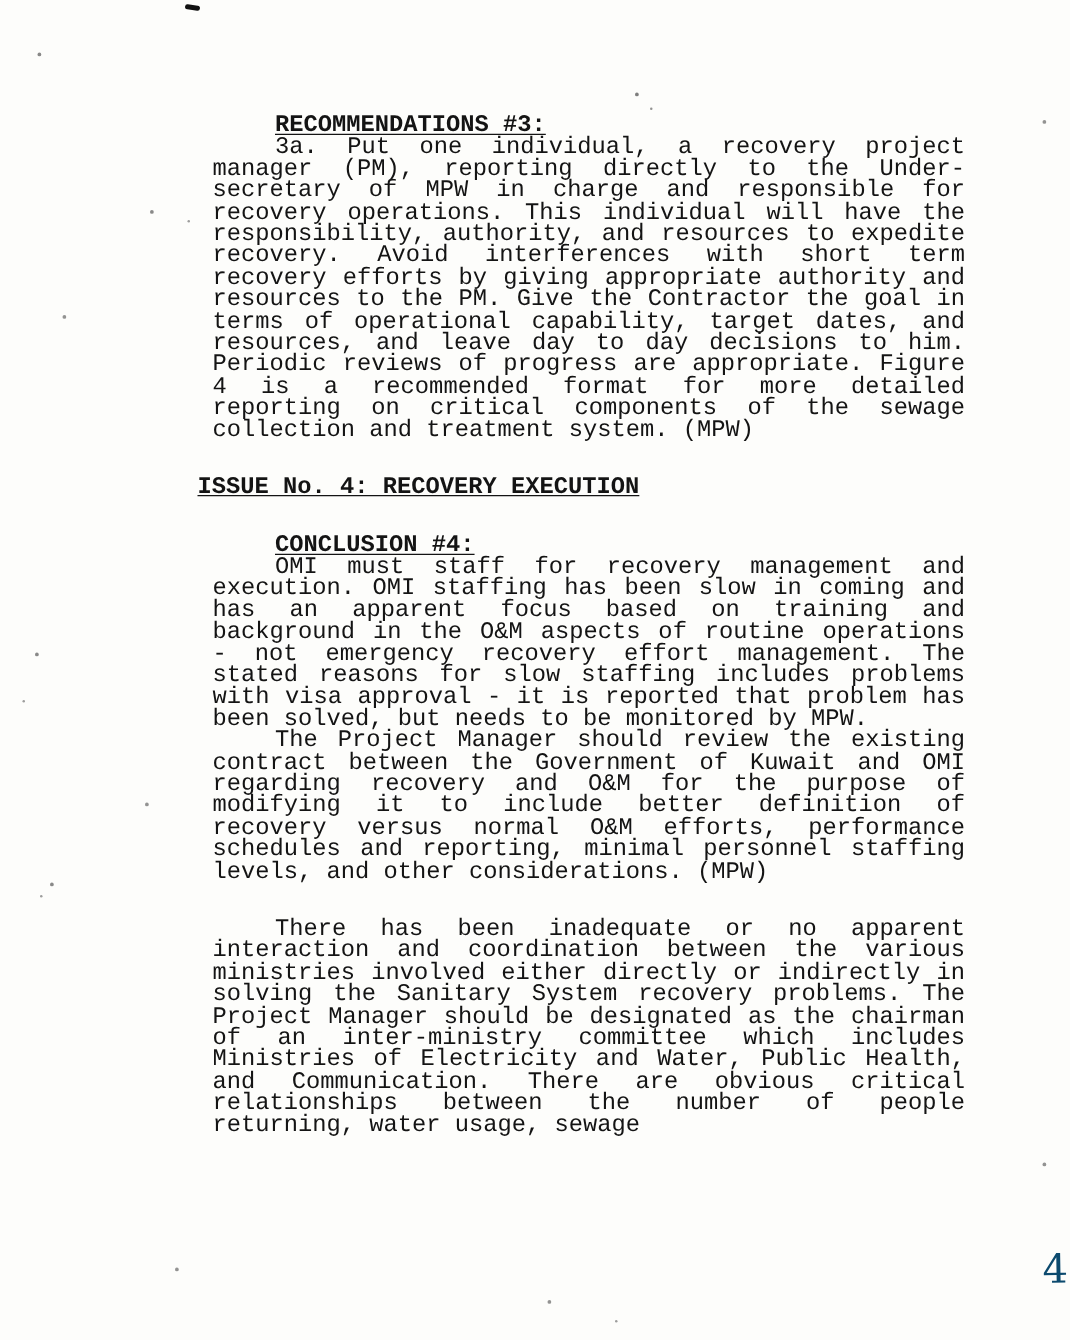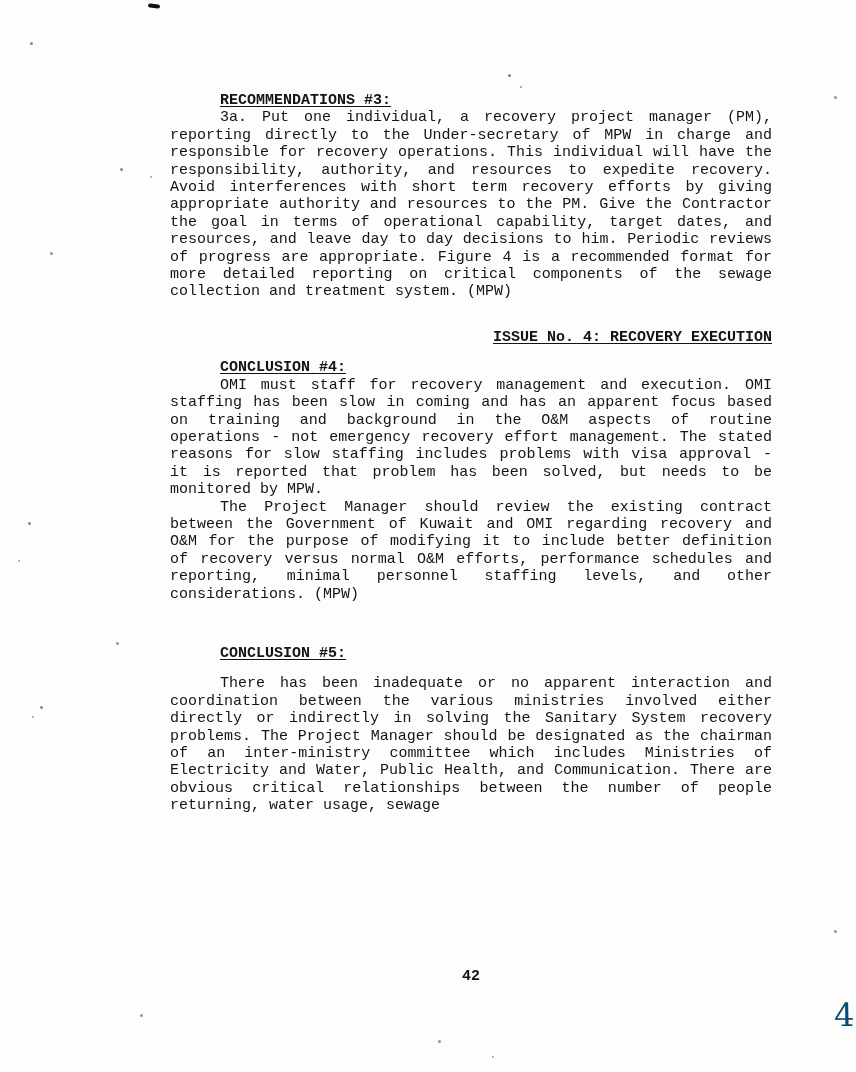--- a/index.html
+++ b/index.html
@@ -15,21 +15,21 @@
     background: #fdfdfb;
     overflow: hidden;
     font-family: "Liberation Mono", "DejaVu Sans Mono", monospace;
     color: #141414;
   }
   .content {
     position: absolute;
     left: 170px;
     top: 92px;
     width: 602px;
-    font-size: 15px;
+    font-size: 19px;
     line-height: 17.4px;
     text-align: justify;
     letter-spacing: 0px;
   }
   .heading {
     font-weight: bold;
     text-decoration: underline;
     text-underline-offset: 2px;
     text-align: left;
   }
@@ -42,22 +42,22 @@
   .para {
     text-indent: 50px;
   }
   .para-bold {
     font-weight: normal;
   }
   
   .mt-0  { margin-top: 0; }
   .mt-s  { margin-top: 0; }
   .mt-s2 { margin-top: 9px; }
-  .mt-m  { margin-top: 13px; }
-  .mt-l  { margin-top: 28px; text-align: right; }
+  .mt-m  { margin-top: 29px; }
+  .mt-l  { margin-top: 28px; }
   .mt-xl { margin-top: 42px; }
   .page-number {
     position: absolute;
     top: 968px;
     left: 170px;
     width: 602px;
     text-align: center;
     font-size: 15px;
     font-weight: bold;
   }
@@ -121,23 +121,21 @@
 
     <div class="heading heading-left mt-l">ISSUE No. 4:  RECOVERY EXECUTION</div>
 
     <div class="heading heading-indent mt-m">CONCLUSION #4:</div>
 
     <div class="para mt-s">OMI must staff for recovery management and execution. OMI staffing has been slow in coming and has an apparent focus based on training and background in the O&amp;M aspects of routine operations - not emergency recovery effort management.  The stated reasons for slow staffing includes problems with visa approval - it is reported that problem has been solved, but needs to be monitored by MPW.</div>
 
 
     <div class="para mt-s">The Project Manager should review the existing contract between the Government of Kuwait and OMI regarding recovery and O&amp;M for the purpose of modifying it to include better definition of recovery versus normal O&amp;M efforts, performance schedules and reporting, minimal personnel staffing levels, and other considerations. (MPW)</div>
 
-    <div class="heading heading-indent mt-xl">CONCLUSION #5:</div>
 
     <div class="para para-bold mt-m">There has been inadequate or no apparent interaction and coordination between the various ministries involved either directly or indirectly in solving the Sanitary System recovery problems.  The Project Manager should be designated as the chairman of an inter-ministry committee which includes Ministries of Electricity and Water, Public Health, and Communication.  There are obvious critical relationships between the number of people returning, water usage, sewage</div>
 
   </div>
 
-  <div class="page-number">42</div>
 
   <div class="handwritten-number">48</div>
 
 </div>
 
 </body></html>

